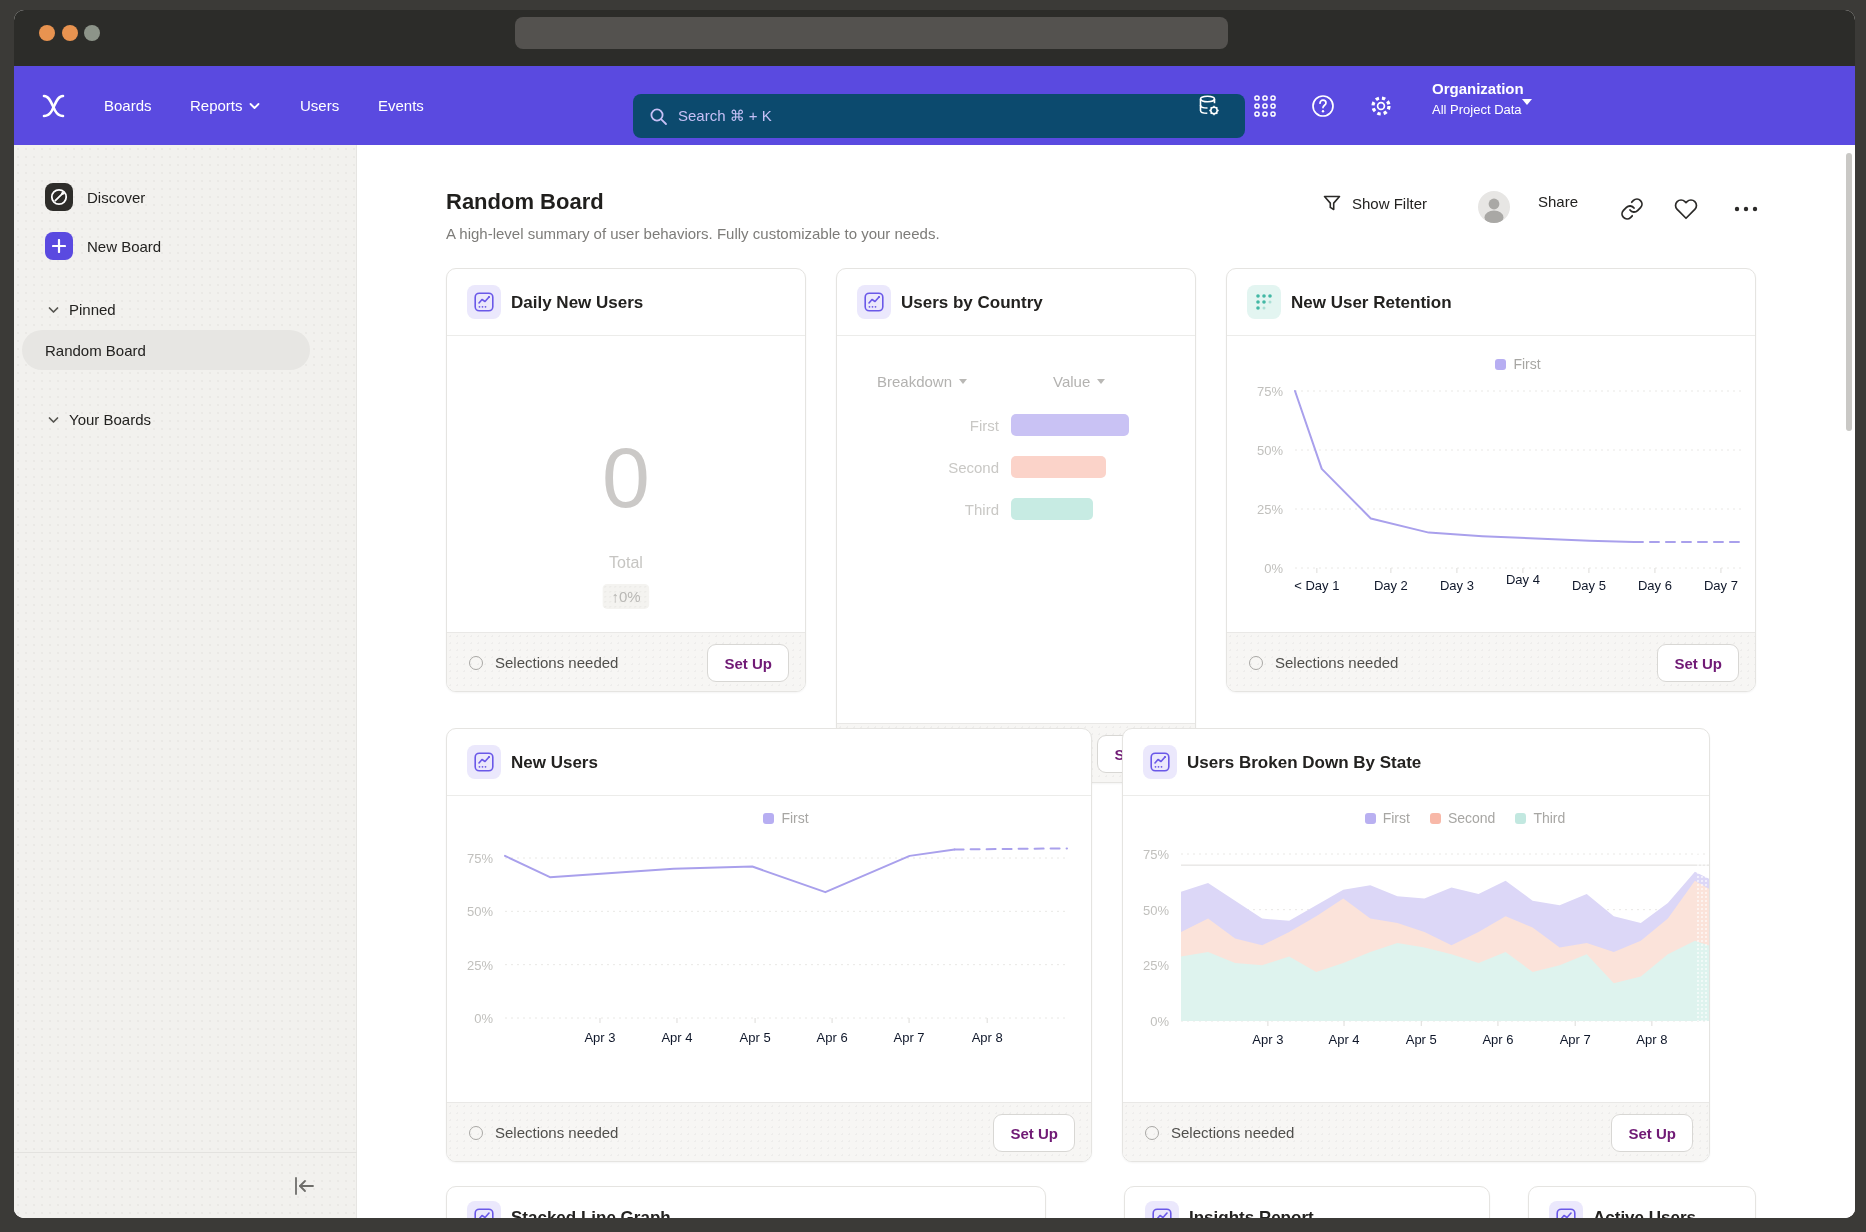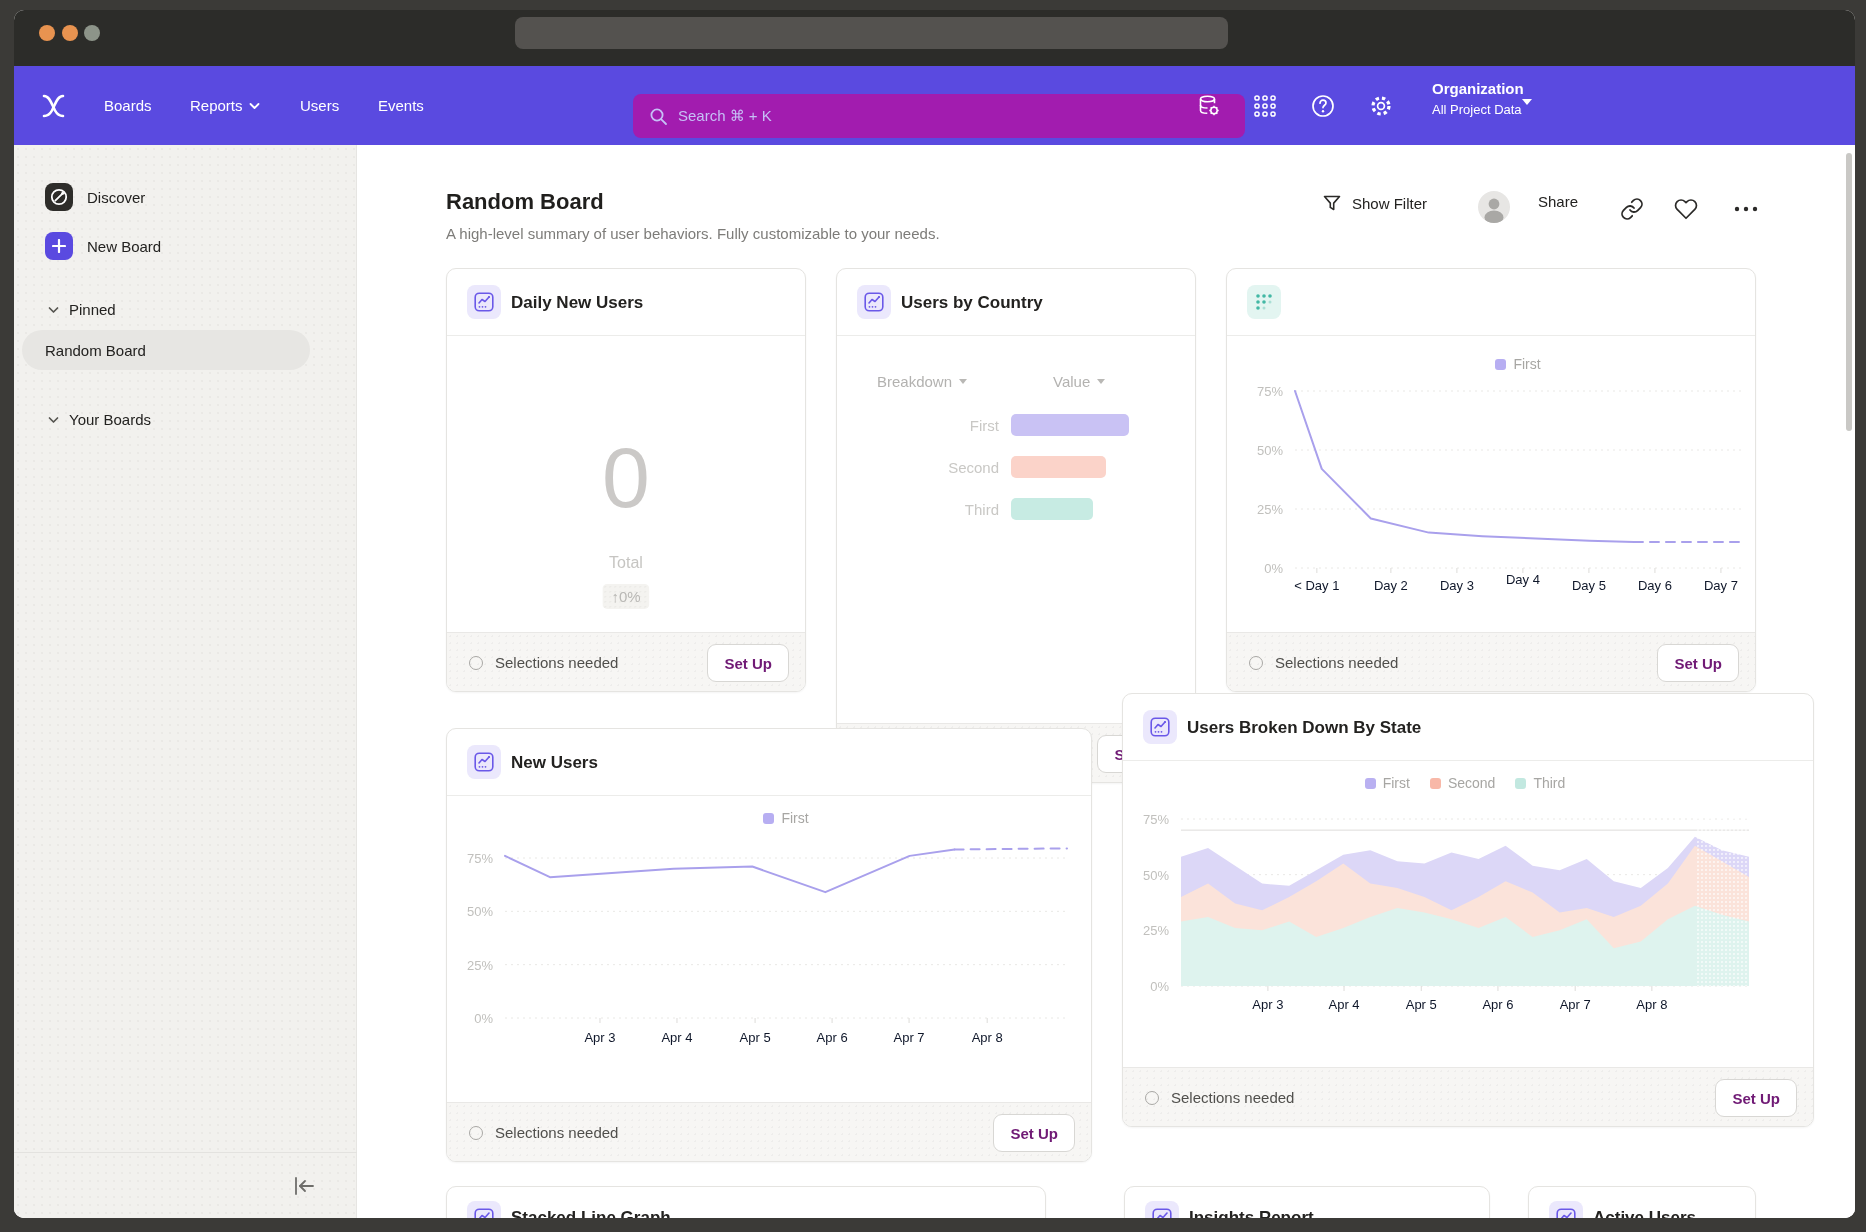--- a/index.html
+++ b/index.html
@@ -8,21 +8,21 @@
   *{box-sizing:border-box;}
   .abs{position:absolute;}
   .window{position:absolute;left:14px;top:10px;width:1841px;height:1208px;
     background:#ffffff;border-radius:10px;overflow:hidden;}
   .titlebar{position:absolute;left:0;top:0;width:100%;height:56px;background:#2c2c29;}
   .tl-dot{position:absolute;width:16px;height:16px;border-radius:50%;top:15px;}
   .urlbar{position:absolute;left:501px;top:7px;width:713px;height:32px;background:#54524f;border-radius:8px;}
   .navbar{position:absolute;left:0;top:56px;width:100%;height:79px;background:#5a4ae0;}
   .navitem{position:absolute;top:0;height:79px;display:flex;align-items:center;gap:6px;
     color:#ffffff;font-size:15px;font-weight:500;cursor:pointer;}
-  .search{position:absolute;left:619px;top:28px;width:612px;height:44px;background:#a21caf;
+  .search{position:absolute;left:619px;top:28px;width:612px;height:44px;background:#0c4a6e;
     border-radius:8px;display:flex;align-items:center;padding-left:16px;gap:10px;}
   .search-ph{color:#c6c0f6;font-size:15px;}
   .navic{position:absolute;top:27px;width:26px;height:26px;cursor:pointer;}
   .content{position:absolute;left:0;top:135px;width:1841px;height:1073px;background:#ffffff;}
   .sidebar{position:absolute;left:0;top:0;width:343px;height:1073px;background:#f2f1ee;
     border-right:1px solid #e6e5e2;
     background-image:radial-gradient(rgba(80,78,70,0.05) 1px,transparent 1px);
     background-size:8px 8px;}
   .side-row{position:absolute;display:flex;align-items:center;gap:14px;cursor:pointer;}
   .side-label{font-size:15px;color:#232220;font-weight:500;}
@@ -330,20 +330,21 @@
                 <circle cx="4" cy="10" r="1.8"></circle>
                   <circle cx="10" cy="10" r="1.8"></circle>
                 <circle cx="4" cy="16" r="1.8"></circle>
               </g>
               <g fill="#aadfd5">
                 <circle cx="16" cy="10" r="1.5"></circle>
                   <circle cx="10" cy="16" r="1.5"></circle>
               </g>
             </svg>
           </div>
+          <div class="card-title">New User Retention</div>
         </div>
         <div class="chart" id="chart-retention">
             <div class="legend" style="left: 68px; width: 446px; top: 20px;">
               <div class="leg-item">
                 <div class="leg-sq" style="background: rgb(183, 174, 242);"></div>
                 <span>First</span>
               </div>
             </div>
             <div class="ylab" style="left: 12px; top: 55px;">75%</div>
             <div class="ylab" style="left: 12px; top: 114px;">50%</div>
@@ -429,21 +430,21 @@
           </div>
         <div class="card-foot">
           <div class="status">
             <div class="status-circle"></div>
             <span>Selections needed</span>
           </div>
           <div class="btn">Set Up</div>
         </div>
       </div>
 
-      <div class="card" style="left:765px;top:548px;width:692px;height:434px;">
+      <div class="card" style="left:765px;top:583px;width:588px;height:434px;">
         <div class="card-head">
           <div class="ic ic-purple">
             <svg width="20" height="20" viewBox="0 0 20 20">
               <rect x="1.2" y="1.2" width="17.6" height="17.6" rx="4" fill="none" stroke="#6a58e8" stroke-width="1.6"></rect>
               <polyline points="5,11 8,7.5 11,9.5 15,5" fill="none" stroke="#6a58e8" stroke-width="1.6" stroke-linecap="round" stroke-linejoin="round"></polyline>
               <circle cx="15" cy="5" r="1.1" fill="#6a58e8"></circle>
               <circle cx="5.5" cy="14.8" r="0.9" fill="#6a58e8"></circle>
                 <circle cx="8.5" cy="14.8" r="0.9" fill="#6a58e8"></circle>
                 <circle cx="11.5" cy="14.8" r="0.9" fill="#6a58e8"></circle>
             </svg>

